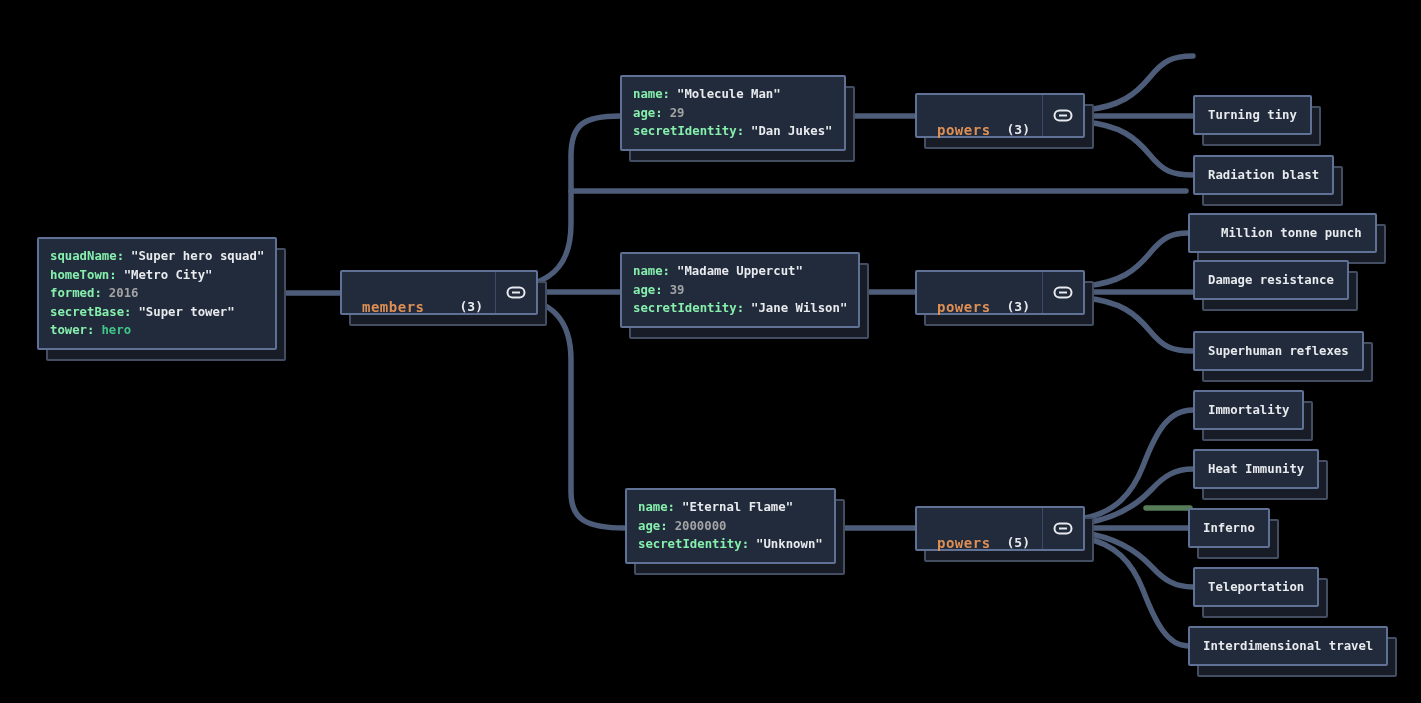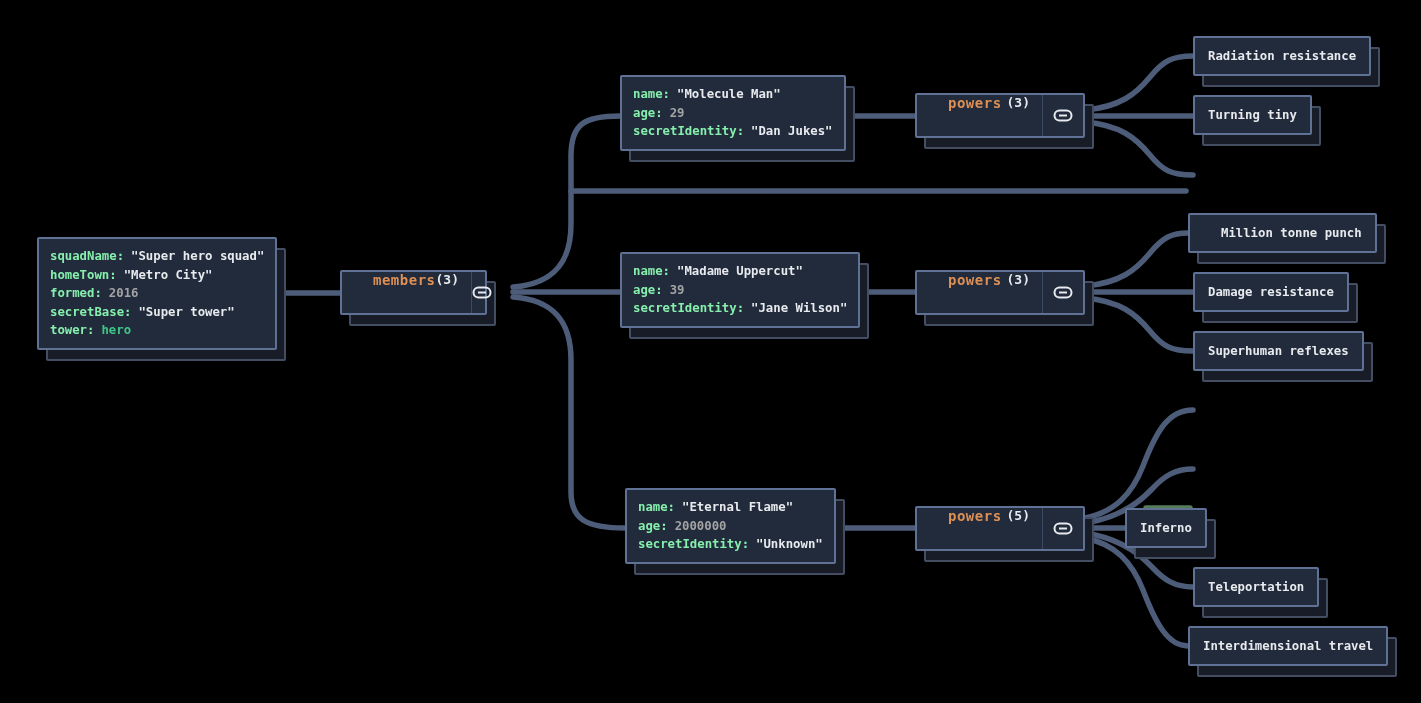--- a/index.html
+++ b/index.html
@@ -22,22 +22,23 @@
   .obj-node{padding:8px 11px;font-size:12.3px;line-height:18.5px;}
   .obj-node .row{display:block;}
   .k{color:#86efac;}
   .v{margin-left:7px;}
   .v.s{color:#e8eaed;}
   .v.n{color:#a3a3a3;}
   .v.b{color:#3fc586;}
 
   .arr-node{display:flex;align-items:stretch;height:45px;}
   .arr-label-cell{
-    flex:1;display:flex;justify-content:space-between;
-    padding:0 12px 0 31px;
+    flex:1;display:flex;align-items:center;justify-content:space-between;
+    padding:0 12px 0 20px;
+    margin-top:28px;
   }
   .arr-key{color:#dd8f54;font-size:14px;letter-spacing:0.5px;}
   .arr-count{color:#e8eaed;font-size:13px;}
   .icon-cell{
     width:40px;display:flex;align-items:center;justify-content:center;
     border-left:1px solid #3c4b63;cursor:pointer;
   }
   .icon-cell svg{display:block;}
 
   .leaf{
@@ -73,21 +74,21 @@
   </svg>
 
   <div class="node obj-node" style="left:37px;top:237px;">
     <span class="row"><span class="k">squadName:</span><span class="v s">"Super hero squad"</span></span>
     <span class="row"><span class="k">homeTown:</span><span class="v s">"Metro City"</span></span>
     <span class="row"><span class="k">formed:</span><span class="v n">2016</span></span>
     <span class="row"><span class="k">secretBase:</span><span class="v s">"Super tower"</span></span>
     <span class="row"><span class="k">tower:</span><span class="v b">hero</span></span>
   </div>
 
-  <div class="node arr-node" style="left:340px;top:270px;width:147px;">
+  <div class="node arr-node" style="left:340px;top:270px;width:198px;">
     <div class="arr-label-cell">
       <span class="arr-key">members</span>
       <span class="arr-count">(3)</span>
     </div>
     <div class="icon-cell">
       <svg width="20" height="13" viewBox="0 0 20 13">
           <rect x="1.5" y="1.5" width="17" height="10" rx="5" fill="none" stroke="#e8eaed" stroke-width="2"></rect>
           <line x1="6" y1="6.5" x2="14" y2="6.5" stroke="#e8eaed" stroke-width="2"></line>
         </svg>
     </div>
@@ -143,24 +144,26 @@
       <span class="arr-count">(5)</span>
     </div>
     <div class="icon-cell">
       <svg width="20" height="13" viewBox="0 0 20 13">
           <rect x="1.5" y="1.5" width="17" height="10" rx="5" fill="none" stroke="#e8eaed" stroke-width="2"></rect>
           <line x1="6" y1="6.5" x2="14" y2="6.5" stroke="#e8eaed" stroke-width="2"></line>
         </svg>
     </div>
   </div>
 
-  <div class="node leaf" style="left:1193px;top:36px;"><span>Radiation resistance</span></div>
   <div class="node leaf" style="left:1193px;top:95px;"><span>Turning tiny</span></div>
+  <div class="node leaf" style="left:1193px;top:155px;"><span>Radiation blast</span></div>
 
   <div class="node leaf" style="left:1188px;top:213px;padding-left:31px;"><span>Million tonne punch</span></div>
-  <div class="node leaf" style="left:1193px;top:272px;"><span>Damage resistance</span></div>
+  <div class="node leaf" style="left:1193px;top:260px;"><span>Damage resistance</span></div>
   <div class="node leaf" style="left:1193px;top:331px;"><span>Superhuman reflexes</span></div>
 
-  <div class="node leaf" style="left:1125px;top:508px;"><span>Inferno</span></div>
+  <div class="node leaf" style="left:1193px;top:390px;"><span>Immortality</span></div>
+  <div class="node leaf" style="left:1193px;top:449px;"><span>Heat Immunity</span></div>
+  <div class="node leaf" style="left:1188px;top:508px;"><span>Inferno</span></div>
   <div class="node leaf" style="left:1193px;top:567px;"><span>Teleportation</span></div>
   <div class="node leaf" style="left:1188px;top:626px;"><span>Interdimensional travel</span></div>
 
 </div>
 
 </body></html>

